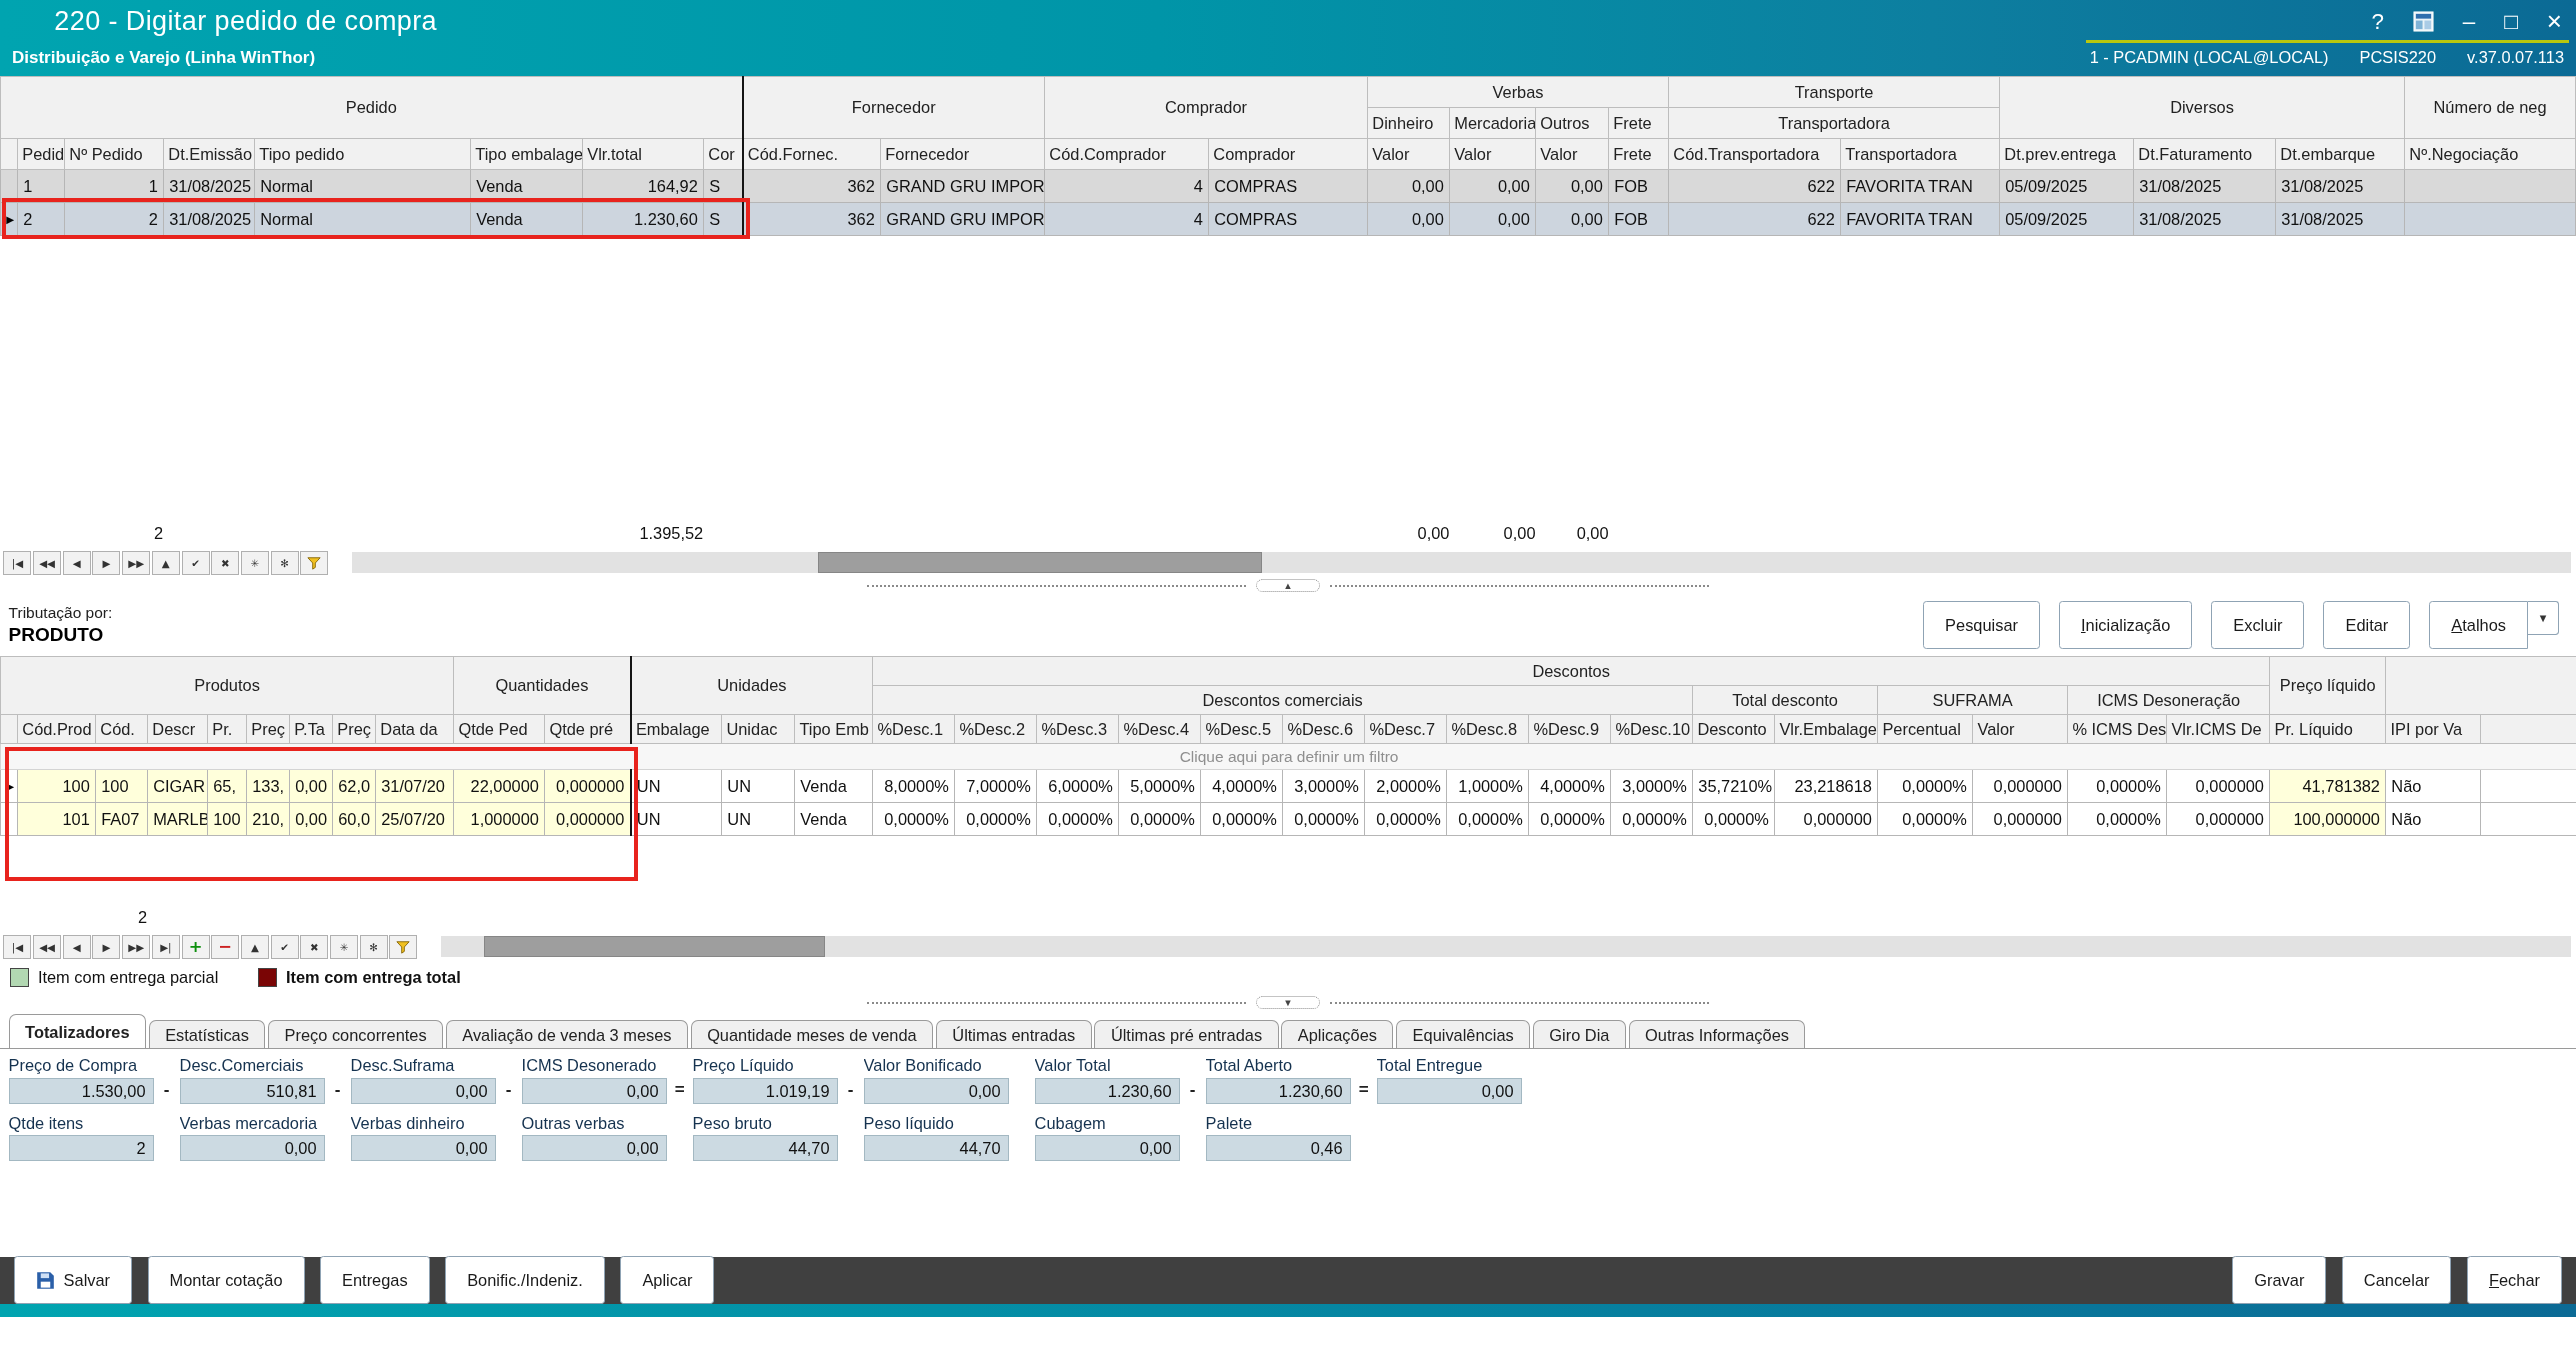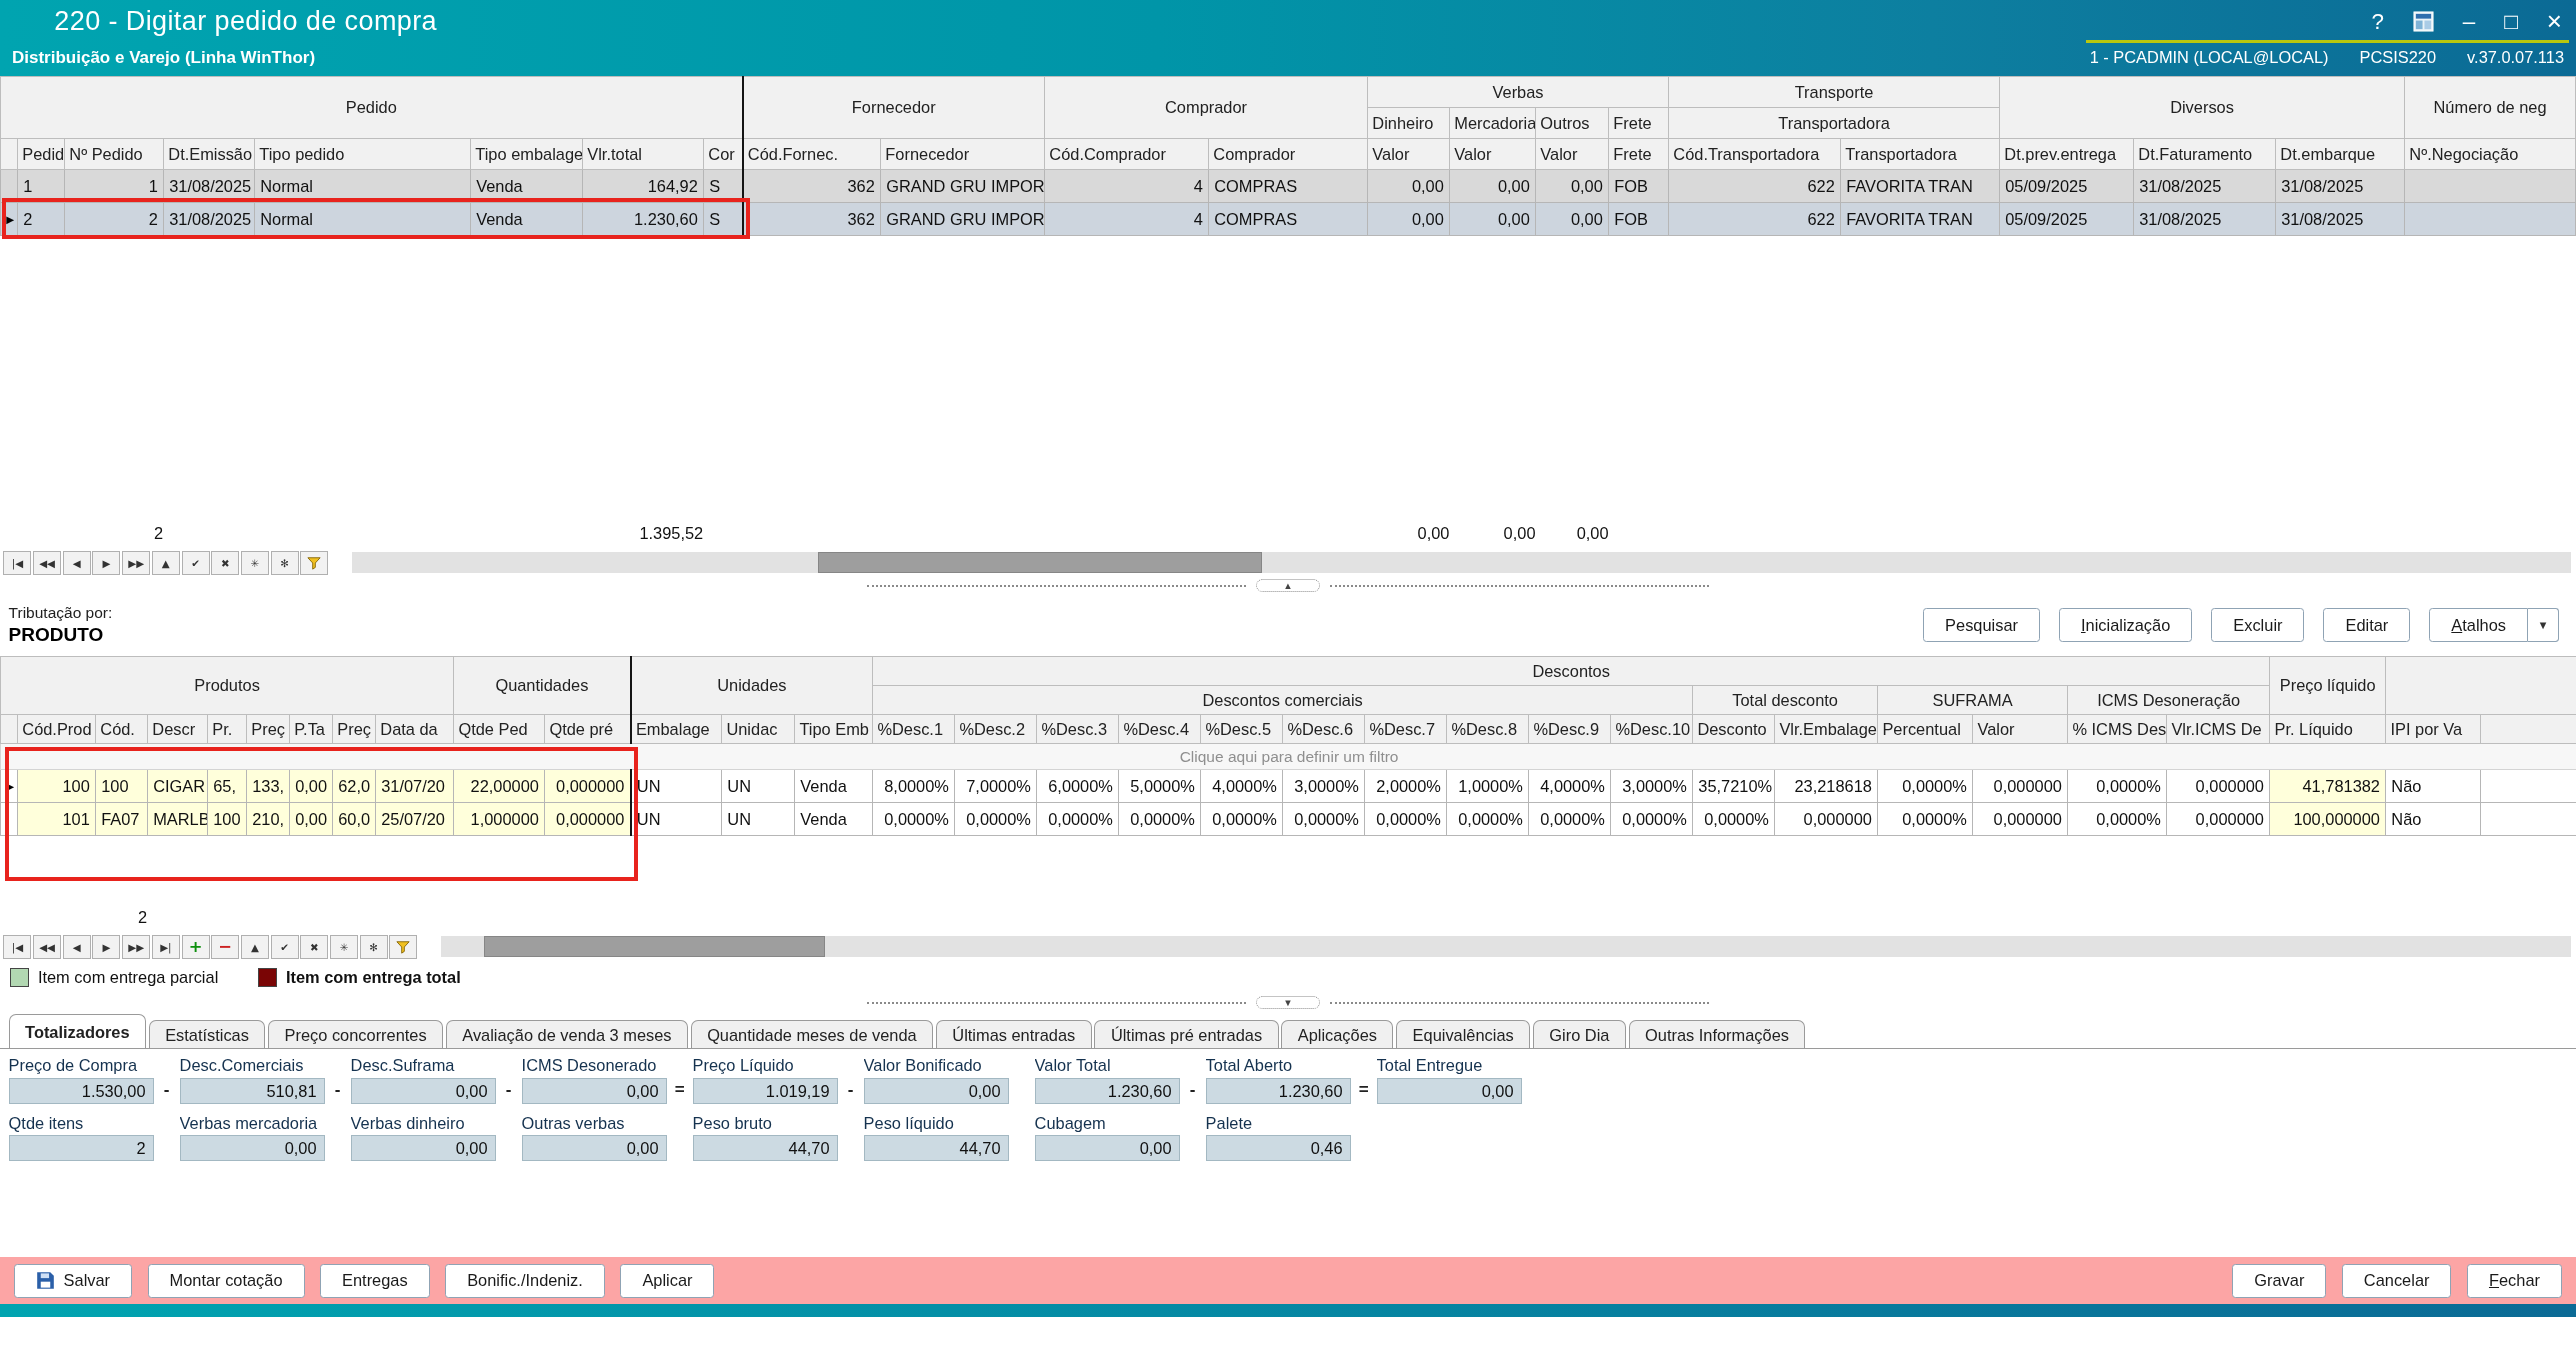--- a/index.html
+++ b/index.html
@@ -58,21 +58,21 @@
   .tabs { display:flex; align-items:flex-end; height:38px; border-bottom:0.9px solid #9a9a9a; padding-left:8.6px; background:#fff; }
   .tab { border:0.9px solid #9a9a9a; border-bottom:none; border-radius:7px 7px 0 0; padding:0 15.5px; height:28.4px;
     line-height:28.4px; background:#f0f0f0; margin-right:2.6px; color:#222; white-space:nowrap; }
   .tab.active { background:#fff; height:34px; line-height:34px; font-weight:bold; }
 
   
   .subhead { display:flex; justify-content:space-between; align-items:center; height:62px; padding:3.4px 17px 3.4px 8.6px; background:#fff; }
   .trib-label { font-size:15.5px; color:#222; }
   .trib-value { font-size:19px; font-weight:bold; color:#000; margin-top:1.7px; }
   .btn-row { display:flex; gap:19px; align-items:center; }
-  .btn { height:34px; background:#fff; border:0.9px solid #8fa3b4; border-radius:3.4px; padding:0 21px;
+  .btn { height:48px; background:#fff; border:0.9px solid #8fa3b4; border-radius:3.4px; padding:0 21px;
     font-size:16.4px; color:#1a1a1a; display:flex; align-items:center; gap:8.6px; white-space:nowrap; }
   .split-btn { display:flex; }
   .split-btn .btn { border-radius:3.4px 0 0 3.4px; }
   .drop { width:31px; height:34px; border:0.9px solid #8fa3b4; border-left:none; border-radius:0 3.4px 3.4px 0;
     background:#fff; display:flex; align-items:center; justify-content:center; font-size:11.2px; color:#333; }
   .accel { display:inline-block; }
   .accel::first-letter { text-decoration:underline; }
 
   
   .legend { display:flex; gap:40px; align-items:center; height:33px; padding-left:10.3px; background:#fff; }
@@ -84,21 +84,21 @@
   .trow { display:flex; margin-bottom:10.3px; }
   .tslot { display:flex; align-items:flex-end; }
   .tot { display:flex; flex-direction:column; width:145px; }
   .tlabel { font-size:16.4px; color:#15324f; margin-bottom:2.6px; white-space:nowrap; overflow:hidden; }
   .tbox { height:26px; background:#ccdae2; border:0.9px solid #a3b8c2; text-align:right; padding:0 7px; line-height:24px; }
   .top-op { width:26px; text-align:center; line-height:28px; font-size:17px; font-weight:bold; color:#222; }
 
   .spacer { height:79px; background:#fff; }
 
   
-  .footer-btns { display:flex; justify-content:space-between; align-items:center; height:47px; padding:0 14px; background:#fca5a5; }
+  .footer-btns { display:flex; justify-content:space-between; align-items:flex-end; height:47px; padding:0 14px; background:#404040; }
   .fb-left, .fb-right { display:flex; gap:15.5px; }
   .bottom-strip { height:13px; background:linear-gradient(90deg,#00a4b0,#0b6a95); }
 
   
   .anno { position:absolute; border:4.3px solid #e8231d; pointer-events:none; z-index:50; }
   .anno1 { left:1.7px;  top:198px; width:748px; height:41px; }
   .anno2 { left:5.2px;  top:747px; width:633px; height:134px; }
 
   svg { display:block; }
 </style>

